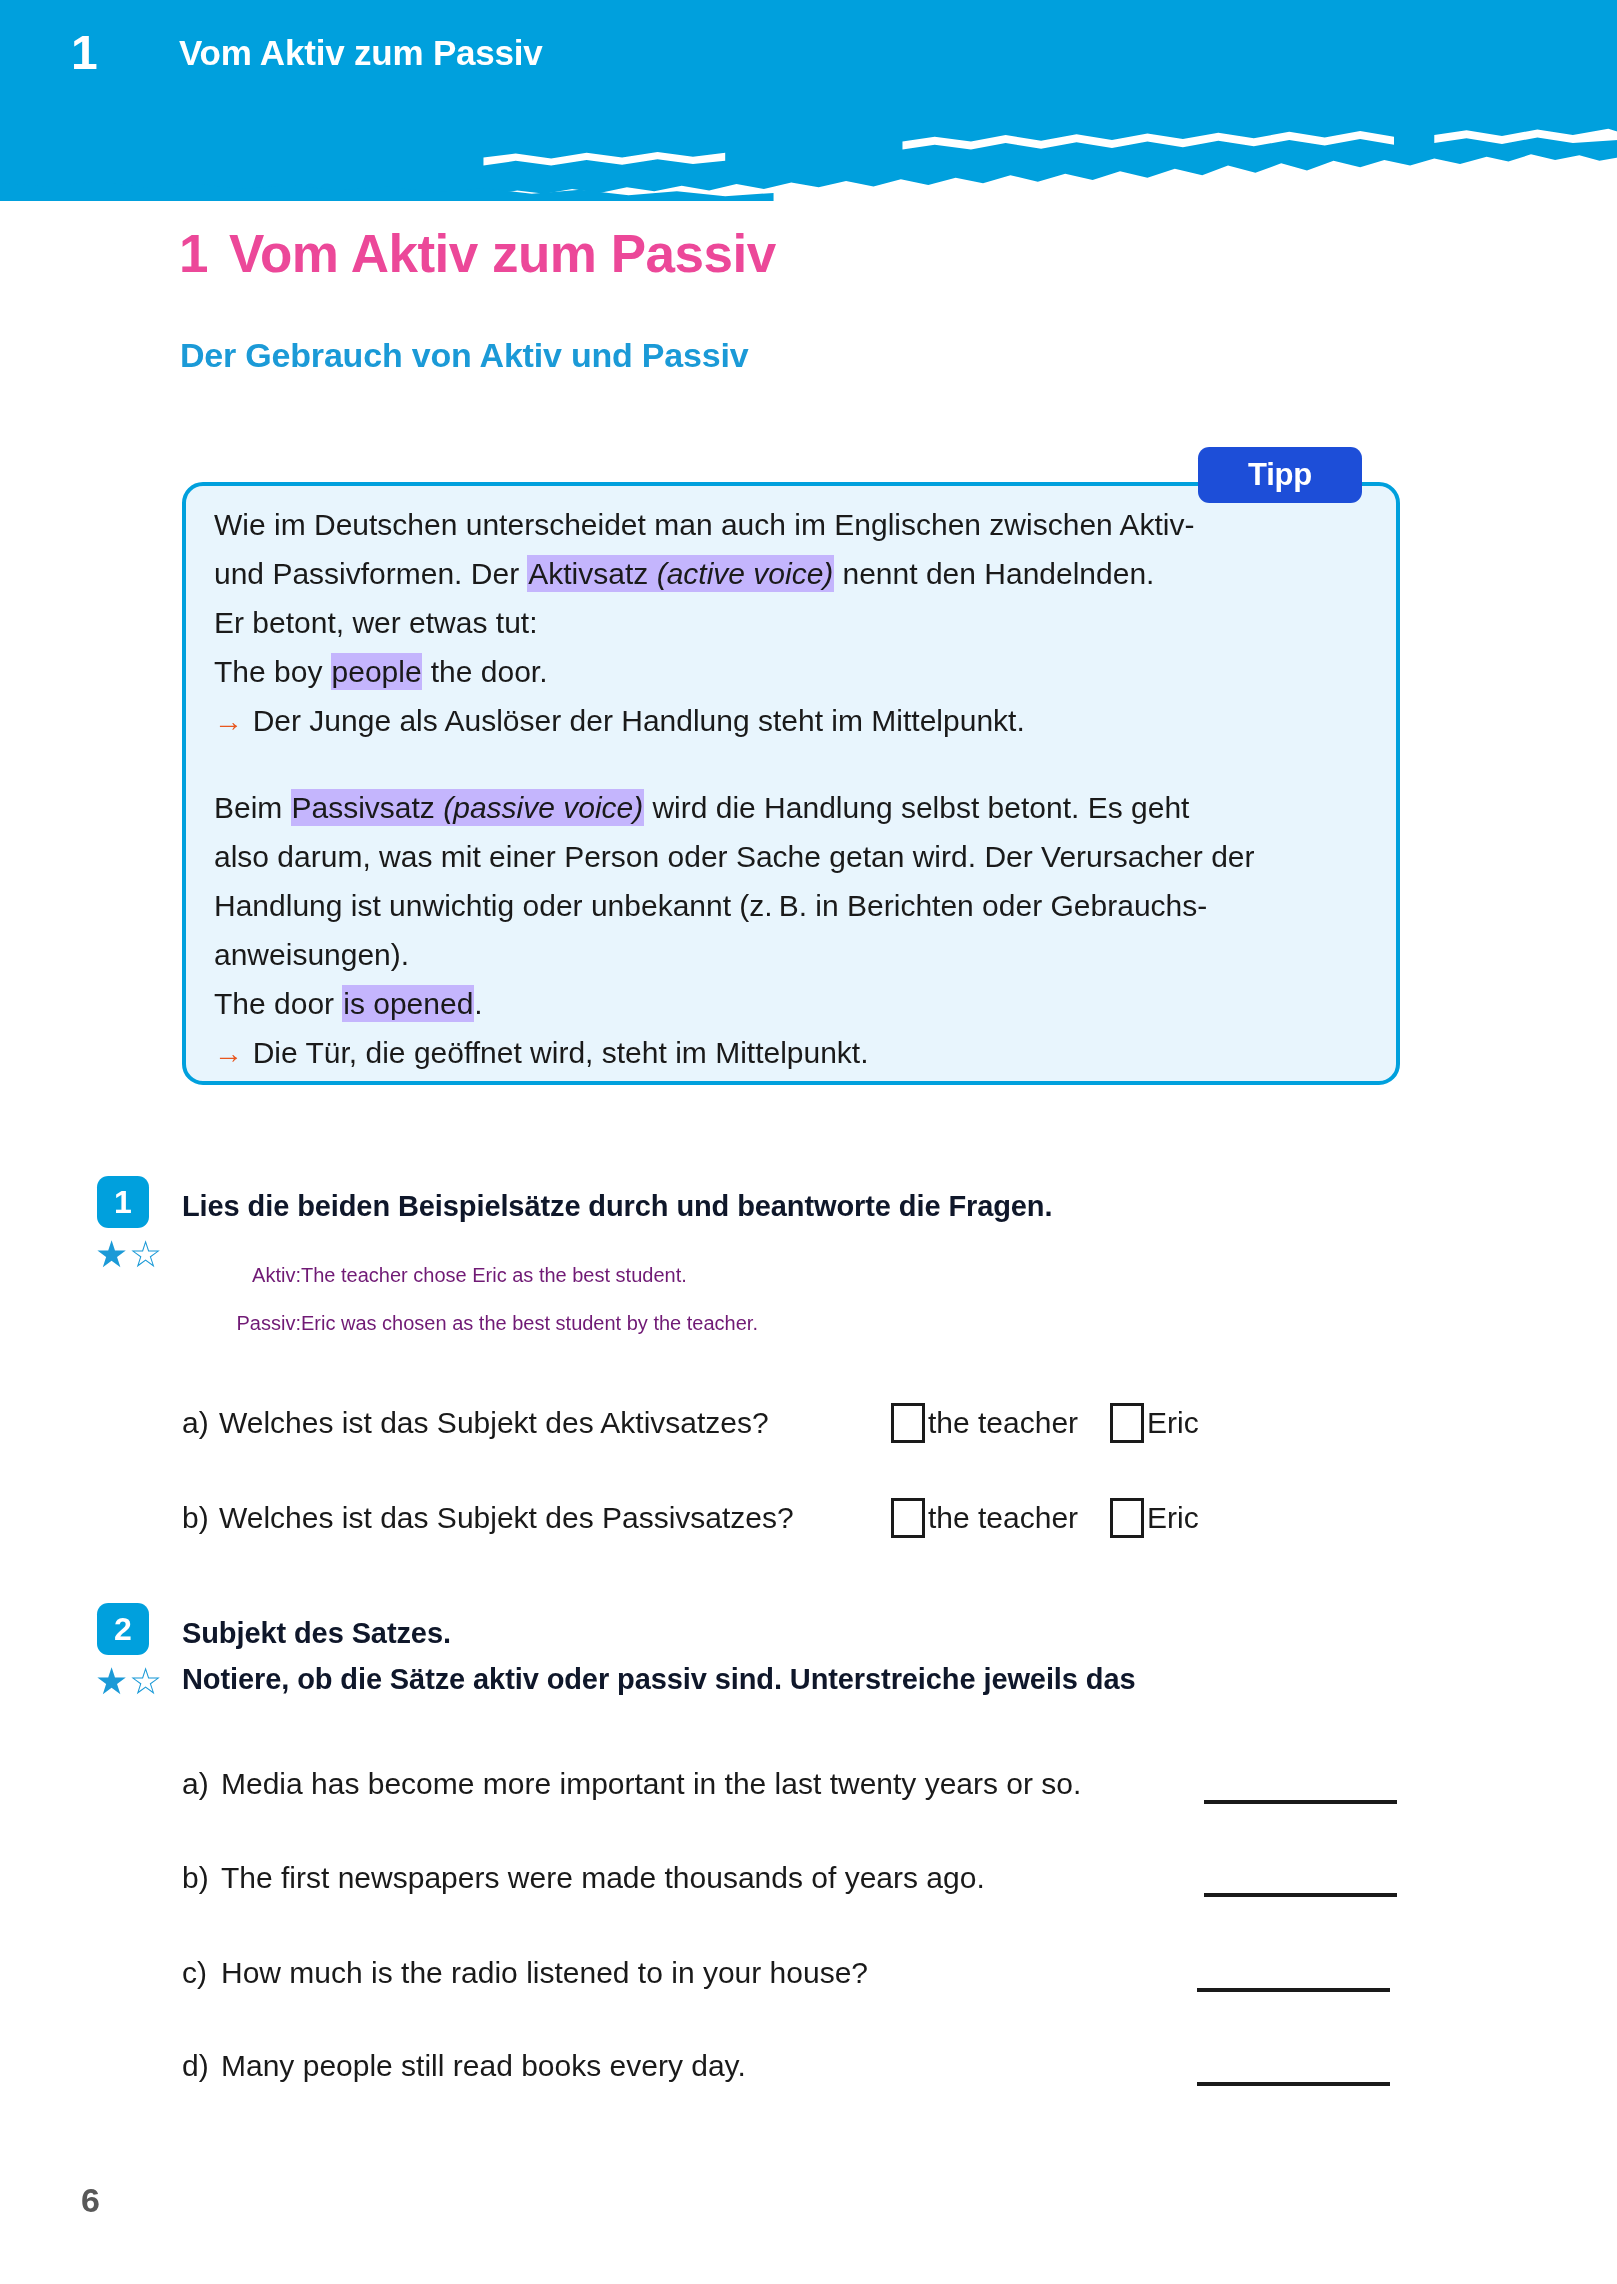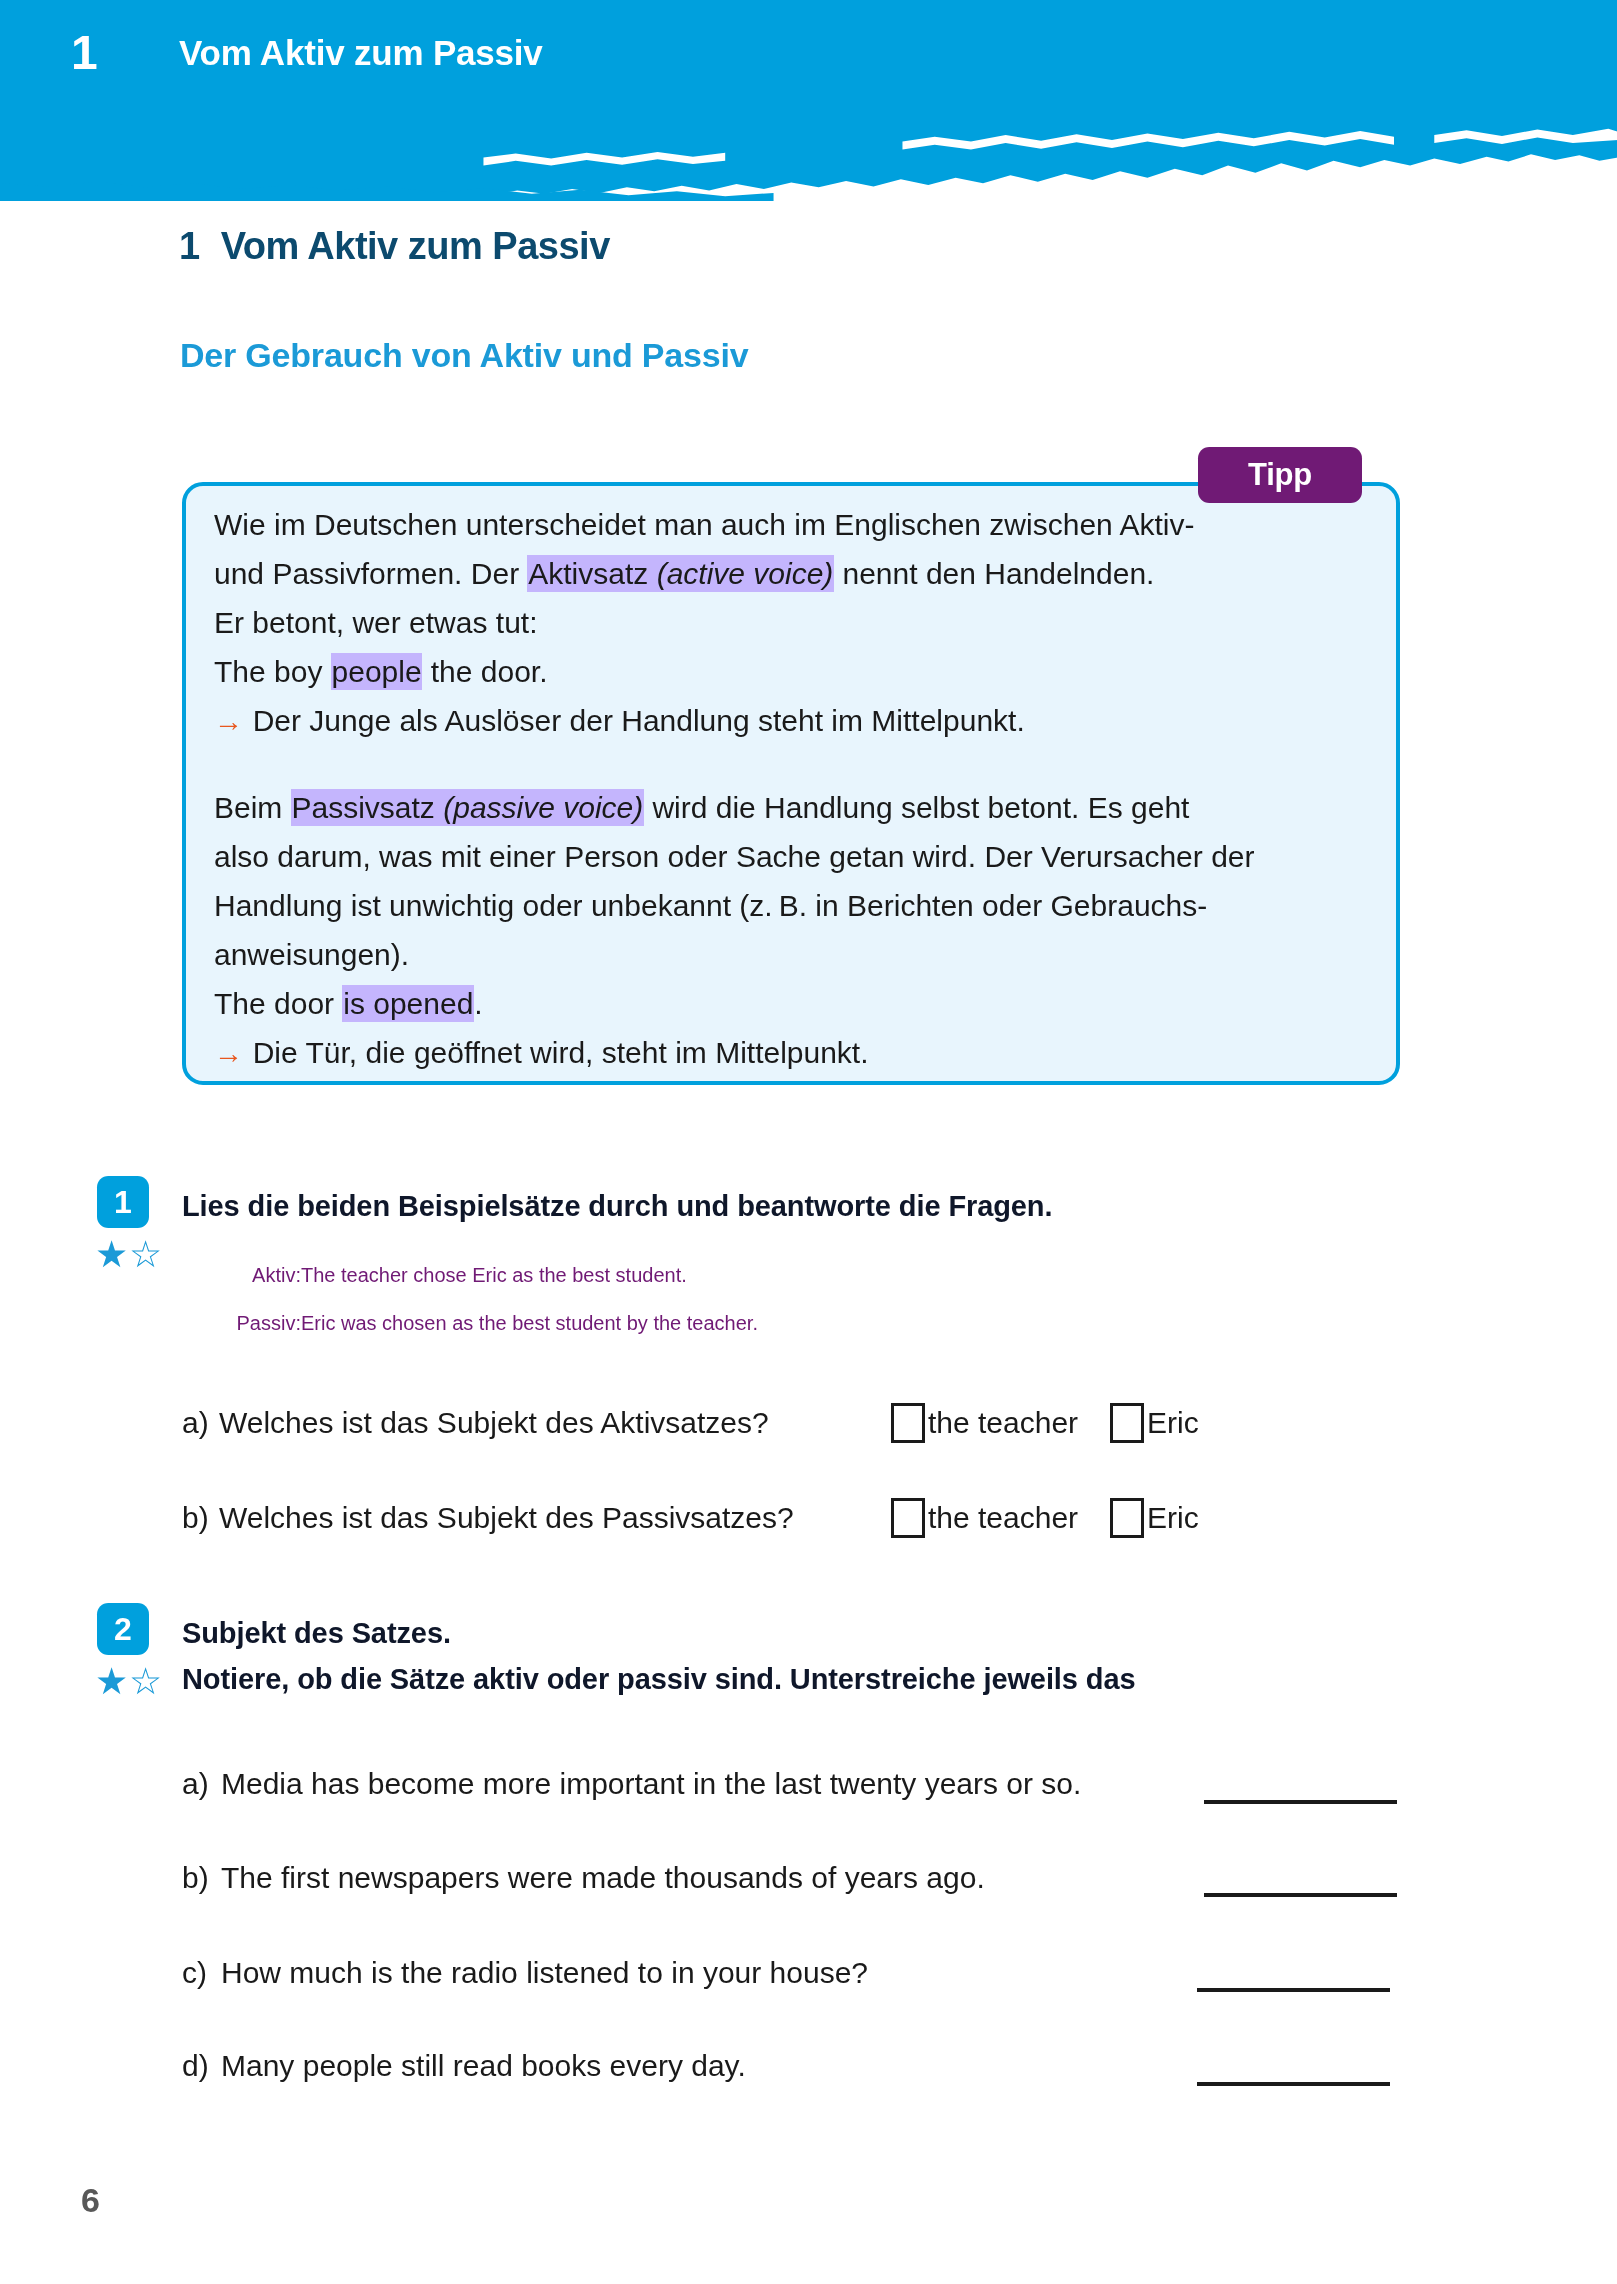--- a/index.html
+++ b/index.html
@@ -49,23 +49,23 @@
     color: #ffffff;
     letter-spacing: -0.2px;
     line-height: 1;
   }
 
   
   .page-title {
     position: absolute;
     left: 179px;
     top: 227px;
-    font-size: 38px;
-    font-weight: bold;
-    color: #0c4a6e;
+    font-size: 53px;
+    font-weight: bold;
+    color: #ec4899;
     letter-spacing: -0.5px;
     line-height: 1;
     white-space: nowrap;
   }
   .page-title .num { margin-right: 21px; }
 
   .page-subtitle {
     position: absolute;
     left: 180px;
     top: 338px;
@@ -78,21 +78,21 @@
     text-align: right;
   }
 
   
   .tipp-tab {
     position: absolute;
     left: 1198px;
     top: 447px;
     width: 164px;
     height: 56px;
-    background: #701a75;
+    background: #1d4ed8;
     border-radius: 11.3px;
     color: #ffffff;
     font-size: 31px;
     font-weight: bold;
     display: flex;
     align-items: center;
     justify-content: center;
     z-index: 3;
     letter-spacing: -0.2px;
   }

